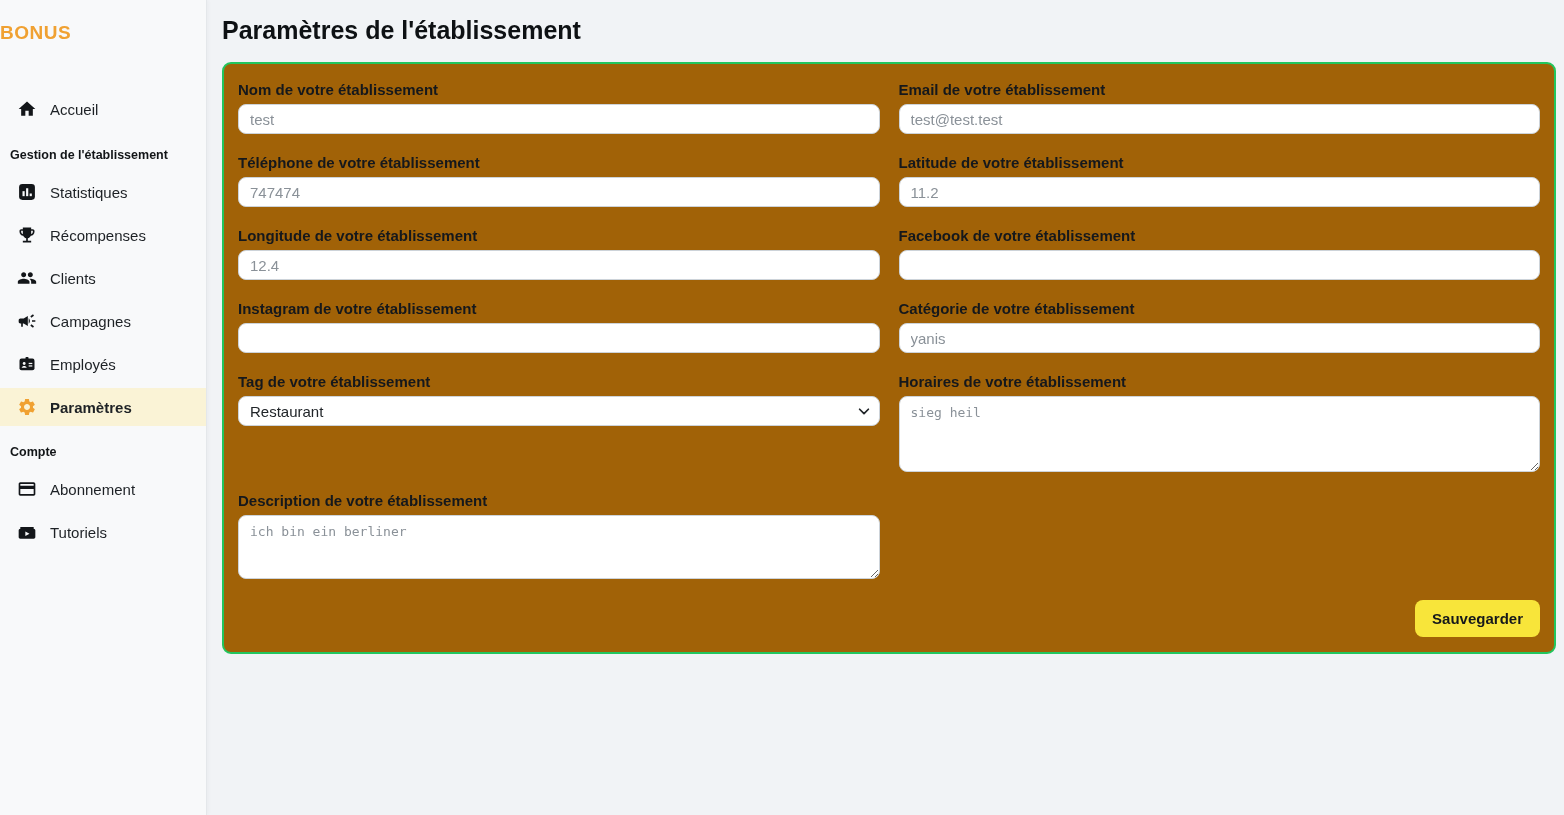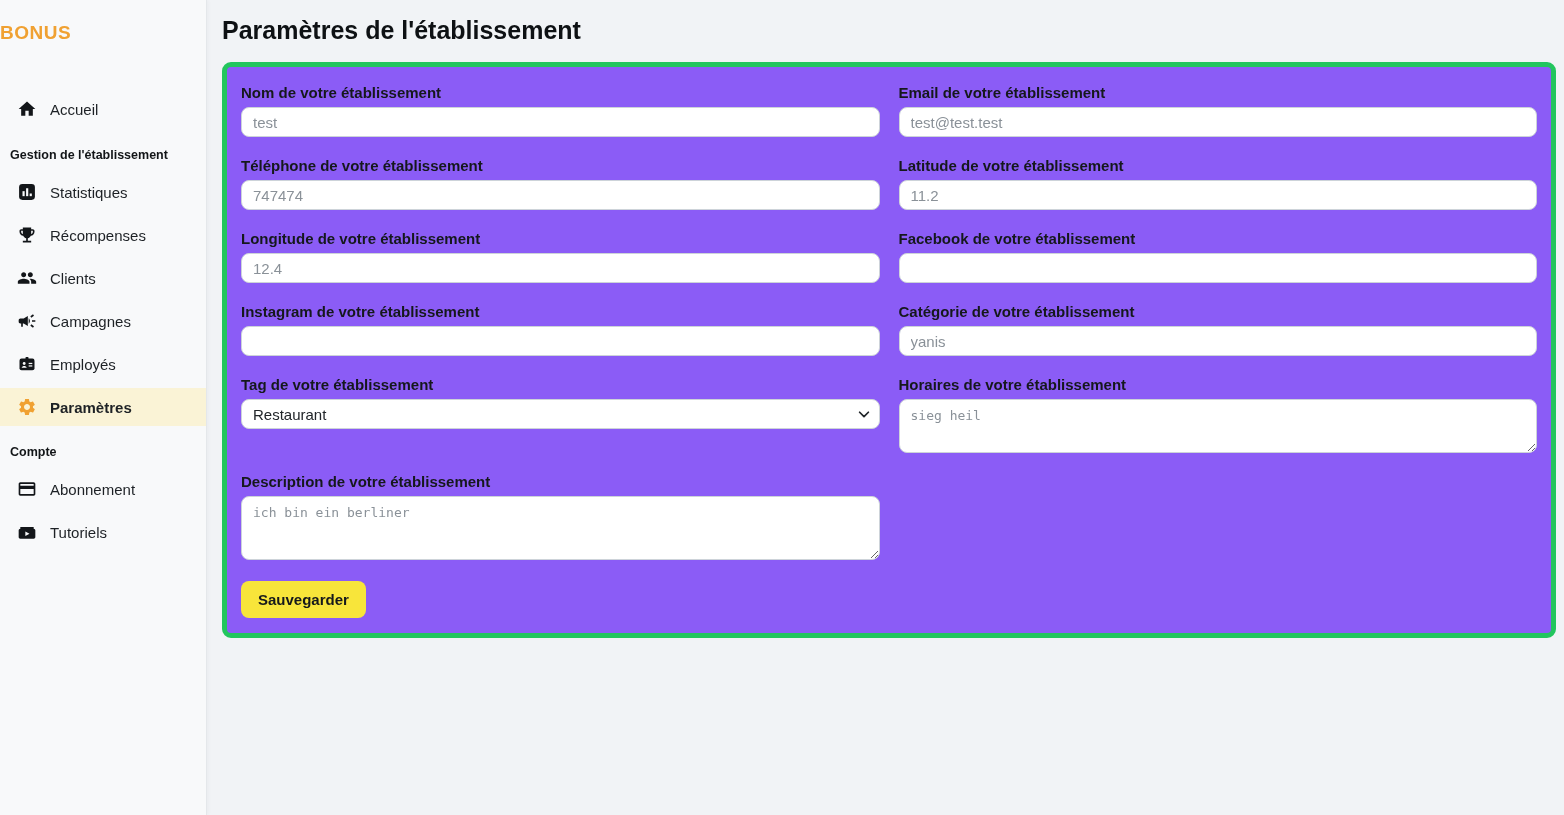--- a/index.html
+++ b/index.html
@@ -62,22 +62,22 @@
     padding: 13px 8px 0 15px;
     overflow: hidden;
   }
   .page-title {
     font-size: 25px;
     font-weight: 700;
     color: #0e1114;
     margin: 3px 0 17px;
   }
   .card {
-    background: #8b5cf6;
-    border: 5px solid #22c55e;
+    background: #a16207;
+    border: 2px solid #22c55e;
     border-radius: 9px;
     padding: 17px 14px 15px;
   }
   .form-grid {
     display: grid;
     grid-template-columns: 1fr 1fr;
     column-gap: 19px;
     row-gap: 20px;
   }
   .field { display: block; }
@@ -117,27 +117,27 @@
   }
   .area-input {
     font-family: "DejaVu Sans Mono", "Liberation Mono", monospace;
     font-size: 13px;
     padding: 8px 11px;
     color: #8a9198;
     resize: both;
     display: block;
   }
   .area-input::placeholder { color: #8a9198; opacity: 1; }
-  .area-hours { height: 54px; }
+  .area-hours { height: 76px; }
   .area-desc { height: 64px; }
   .empty-cell { }
   .button-row {
     grid-column: 1 / -1;
     display: flex;
-    justify-content: flex-start;
+    justify-content: flex-end;
     padding-top: 1px;
   }
   .save-btn {
     background: #f8e53a;
     color: #15181b;
     border: none;
     border-radius: 8px;
     padding: 0 17px;
     height: 37px;
     font-family: "Liberation Sans", sans-serif;

